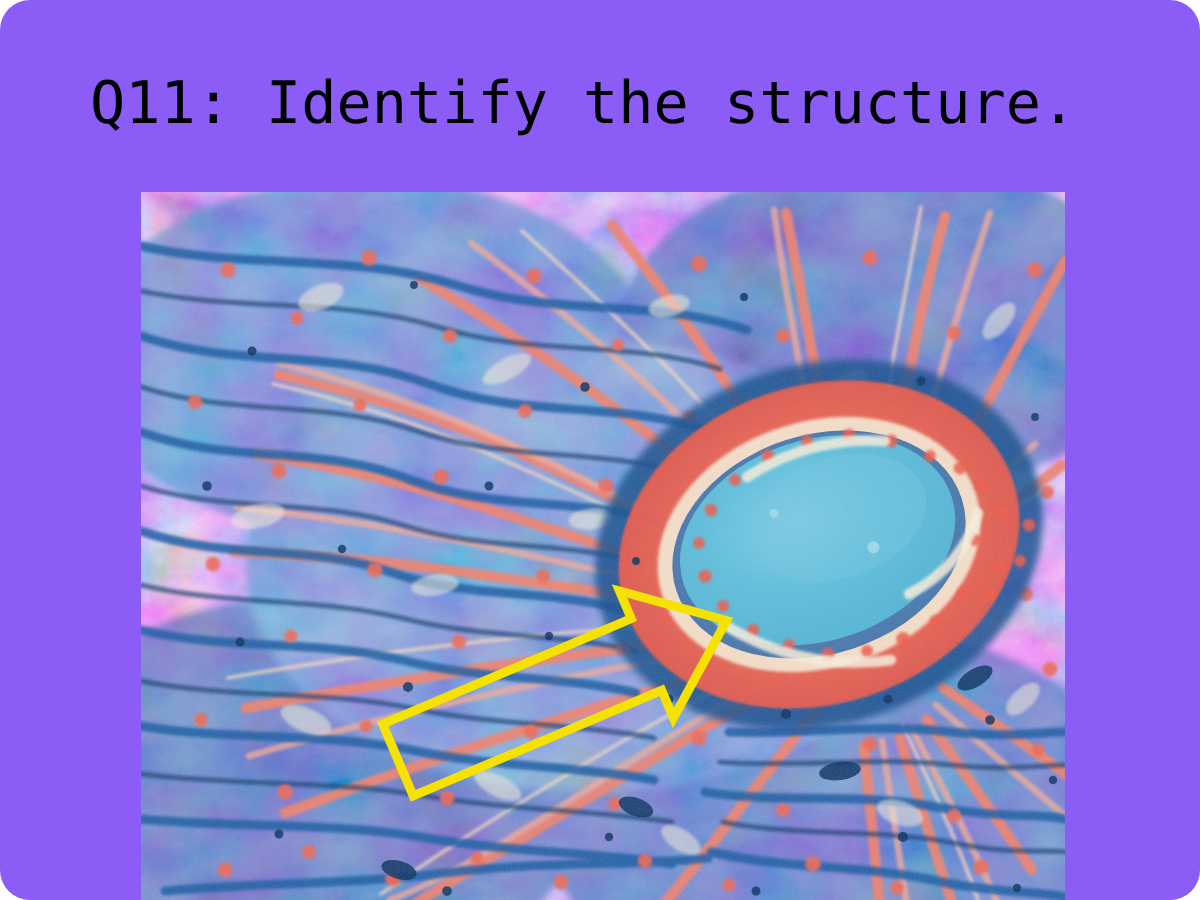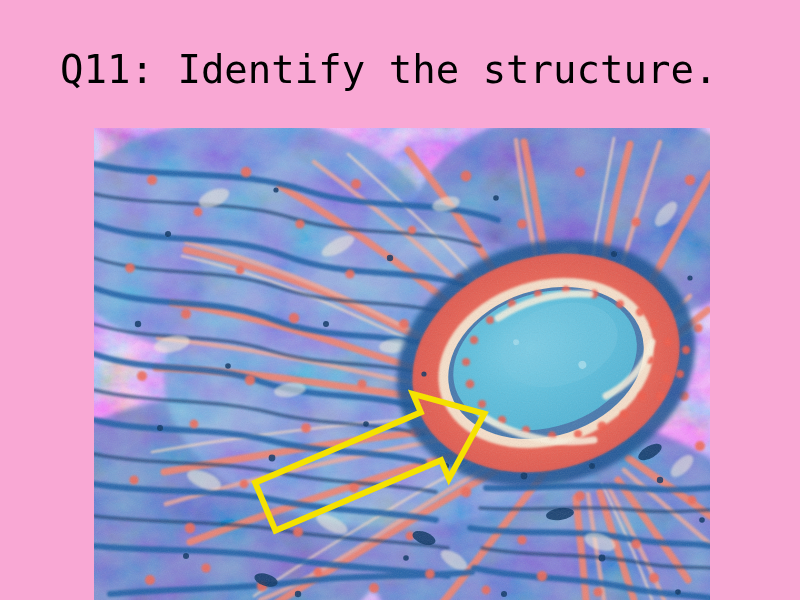--- a/index.html
+++ b/index.html
@@ -59,21 +59,21 @@
     top: 0;
     width: 616px;
     height: 472px;
     display: block;
     pointer-events: none;
   }
 </style>
 </head>
 <body>
 
-<div class="slide" style="background: #f9a8d4;">
+<div class="slide" style="background: #8b5cf6; border-radius: 20px;">
 
   <div class="slide-title" style="color: rgb(0, 0, 0);">Q11: Identify the structure.</div>
 
   <div class="micrograph">
 
     <svg class="micro-svg" viewBox="0 0 616 472" preserveAspectRatio="none">
       <defs>
         <radialGradient id="lumenGrad" cx="45%" cy="38%" r="72%">
           <stop offset="0%" stop-color="#7fd0e8"></stop>
           <stop offset="45%" stop-color="#5fc0de"></stop>

